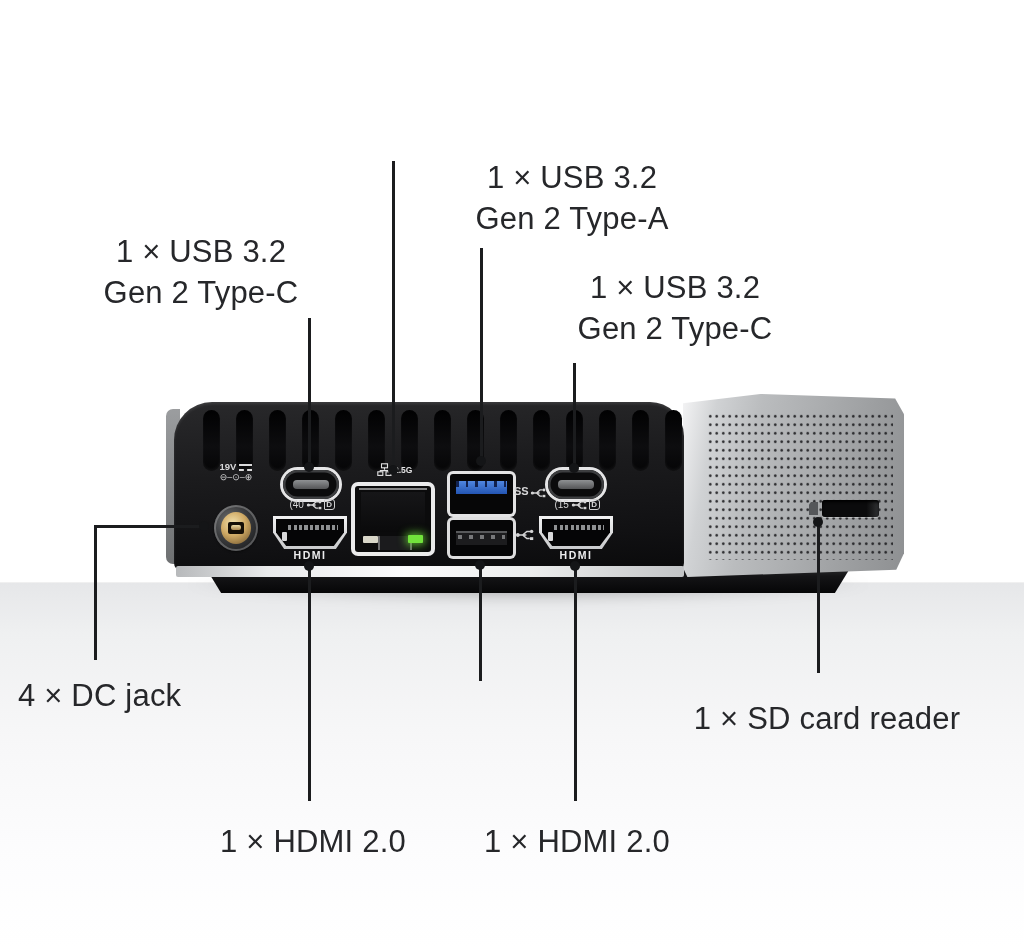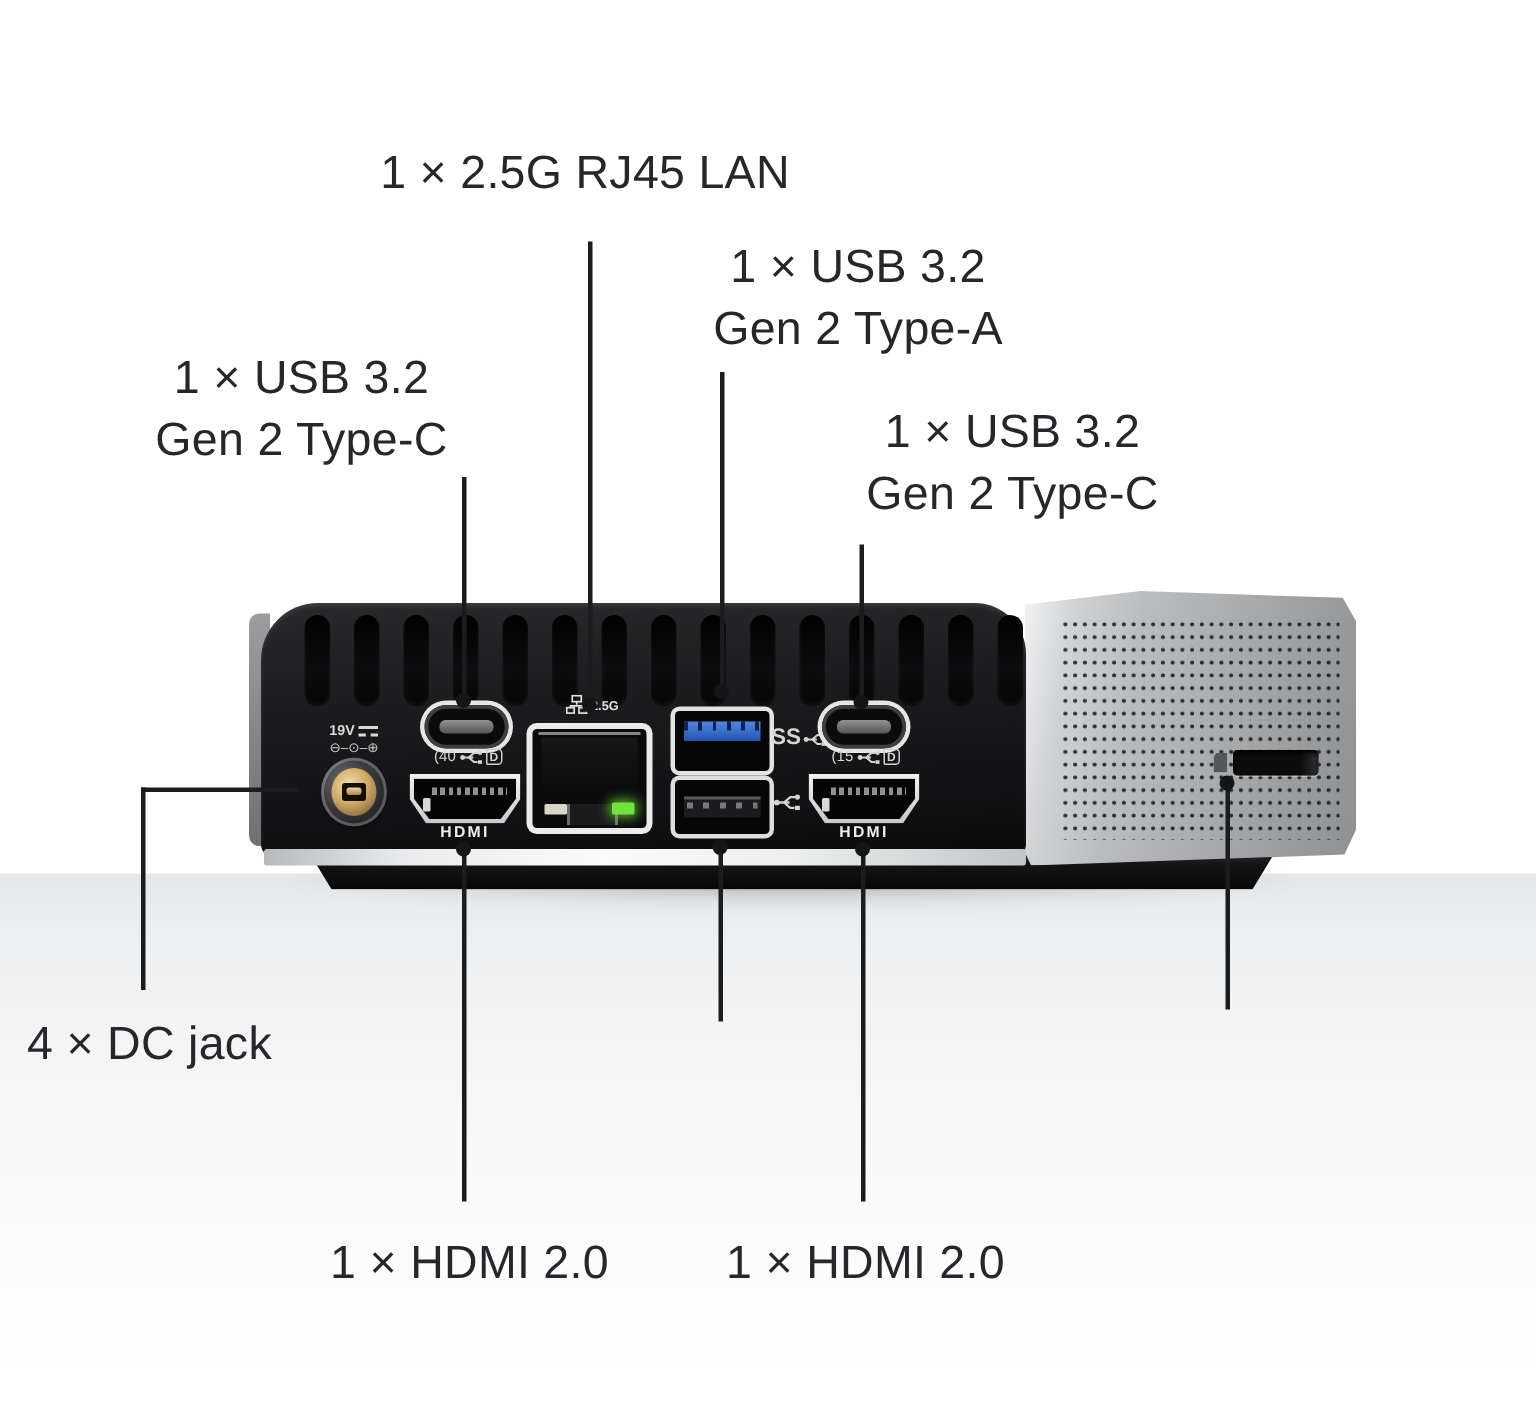--- a/index.html
+++ b/index.html
@@ -37,21 +37,21 @@
          background:linear-gradient(177deg,#29292b 0%,#1b1b1d 40%,#111113 78%,#0a0a0b 100%);
          box-shadow:inset 0 2px 3px rgba(255,255,255,0.10);}
   .bottom-lip{left:176px;top:566px;width:508px;height:11px;z-index:5;border-radius:2px;
          background:linear-gradient(90deg,#b7b9bb 0%,#e9eaeb 18%,#fbfbfc 45%,#eceded 70%,#c2c4c6 100%);}
   .vent{position:absolute;top:410px;width:17px;height:61px;border-radius:9px;z-index:6;
          background:linear-gradient(180deg,#010102,#0d0d0f 60%,#050506);
          box-shadow:inset 0 -2px 3px rgba(255,255,255,0.05);}
 
   
   .port{z-index:7;}
-  .power-label{left:209px;top:483px;width:54px;text-align:center;color:#d9d9da;line-height:10px;}
+  .power-label{left:209px;top:462px;width:54px;text-align:center;color:#d9d9da;line-height:10px;}
   .pl1{font-size:9.5px;font-weight:bold;white-space:nowrap;}
   .dcsym{display:inline-block;width:13px;height:7px;margin-left:3px;vertical-align:middle;
          border-top:2px solid #d9d9da;border-bottom:2px dashed #d9d9da;box-sizing:border-box;}
   .pl2{font-size:9px;color:#cfcfd0;letter-spacing:0;}
   .dc-jack{left:214px;top:505px;width:44px;height:46px;border-radius:50%;
          background:radial-gradient(circle at 35% 35%,#6b6d6f,#3b3c3e 42%,#212224 78%);
          box-shadow:inset 0 0 0 2px rgba(225,225,225,0.28),0 1px 2px rgba(0,0,0,0.5);}
   .dc-gold{left:7px;top:7px;width:30px;height:32px;border-radius:50%;
          background:radial-gradient(circle at 40% 35%,#f1e1ae,#d0aa65 45%,#8e703f 80%,#5d4927 100%);}
   .dc-hole{left:14px;top:17px;width:16px;height:12px;border-radius:2px;background:#140e06;}
@@ -101,21 +101,21 @@
   .usba{border-radius:3px;background:#060607;}
   .usba3{left:450px;top:474px;width:63px;height:40px;box-shadow:0 0 0 3px #e3e3e4;}
   .tongue3{left:6px;top:7px;width:51px;height:13px;background:linear-gradient(180deg,#5087e1,#2355b3);}
   .t-pins{left:0;top:0;width:51px;height:6px;
          background:repeating-linear-gradient(90deg,rgba(8,18,56,0.85) 0 2.5px,rgba(0,0,0,0) 2.5px 9.5px);}
   .usba2{left:450px;top:520px;width:63px;height:36px;box-shadow:0 0 0 3px #dededf;}
   .tongue2{left:6px;top:11px;width:51px;height:12px;background:#1c1c1e;border-top:2px solid #58595b;}
   .t2-pins{left:2px;top:2px;width:47px;height:4px;
          background:repeating-linear-gradient(90deg,#77787a 0 4px,rgba(0,0,0,0) 4px 11px);}
   .ss10{left:514px;top:486px;display:flex;align-items:flex-start;gap:1px;color:#d6d6d7;z-index:7;}
-  .ss-txt{font-size:15px;font-weight:bold;line-height:11px;}
+  .ss-txt{font-size:11px;font-weight:bold;line-height:11px;}
   .ss-sup{font-size:7.5px;position:relative;top:-3px;}
   .ss-trident{position:relative;top:2px;}
   .usb2-icon{left:515px;top:529px;z-index:7;}
 
   
   .cl{width:2.5px;background:#1b1c1e;z-index:8;}
   .clh{height:2.5px;background:#1b1c1e;z-index:8;}
   .cdot{width:10px;height:10px;border-radius:50%;background:#141517;z-index:9;}
   .lbl{font-size:31px;line-height:41px;color:#26272a;text-align:center;
        white-space:pre-line;z-index:10;letter-spacing:0.2px;}
@@ -272,24 +272,24 @@
   <div class="abs cdot" style="left:304px;top:462px;"></div>
   <div class="abs cdot" style="left:388px;top:465px;"></div>
   <div class="abs cdot" style="left:476px;top:456px;"></div>
   <div class="abs cdot" style="left:569px;top:463px;"></div>
   <div class="abs cdot" style="left:199px;top:521px;"></div>
   <div class="abs cdot" style="left:304px;top:561px;"></div>
   <div class="abs cdot" style="left:475px;top:560px;"></div>
   <div class="abs cdot" style="left:570px;top:561px;"></div>
   <div class="abs cdot" style="left:813px;top:517px;"></div>
 
-  <div class="abs lbl" style="left:190px;top:94px;width:400px;">1 × 2.5G RJ45 LAN</div>
   <div class="abs lbl" style="left:422px;top:157px;width:300px;">1 × USB 3.2
 Gen 2 Type-A</div>
   <div class="abs lbl" style="left:51px;top:231px;width:300px;">1 × USB 3.2
 Gen 2 Type-C</div>
   <div class="abs lbl" style="left:525px;top:267px;width:300px;">1 × USB 3.2
 Gen 2 Type-C</div>
   <div class="abs lbl lbl-left" style="left:18px;top:675px;width:260px;">4 × DC jack</div>
   <div class="abs lbl" style="left:163px;top:821px;width:300px;">1 × HDMI 2.0</div>
   <div class="abs lbl" style="left:427px;top:821px;width:300px;">1 × HDMI 2.0</div>
+  <div class="abs lbl" style="left:651px;top:698px;width:352px;">1 × SD card reader</div>
 
 </div>
 
 </body></html>

